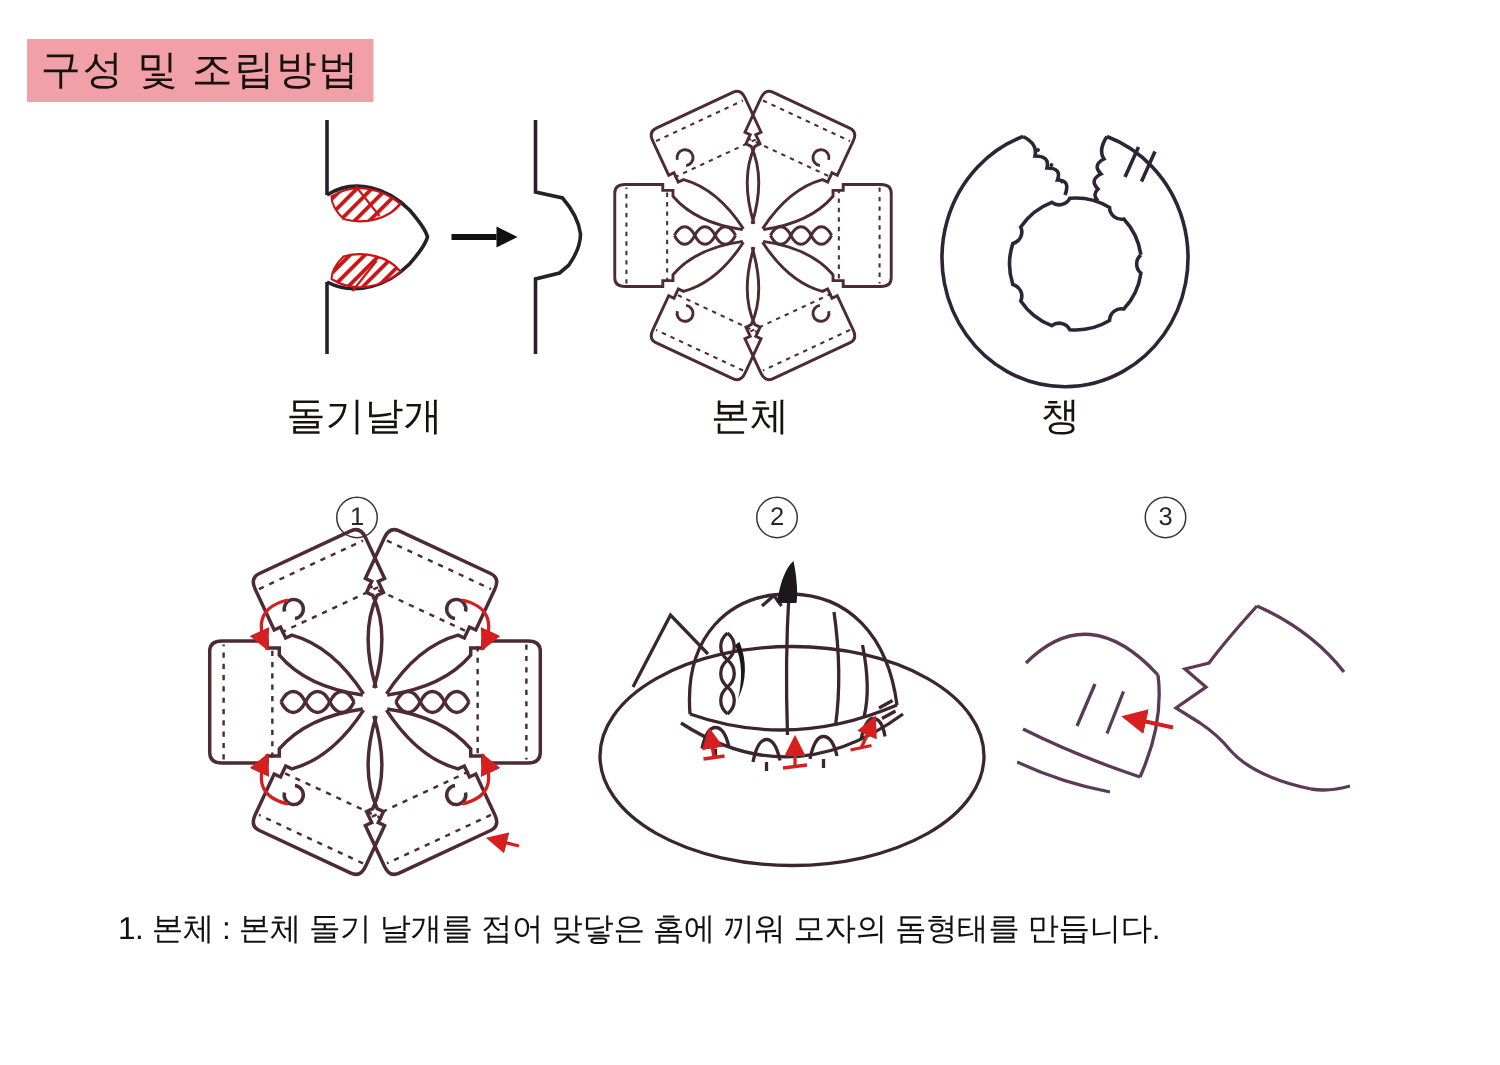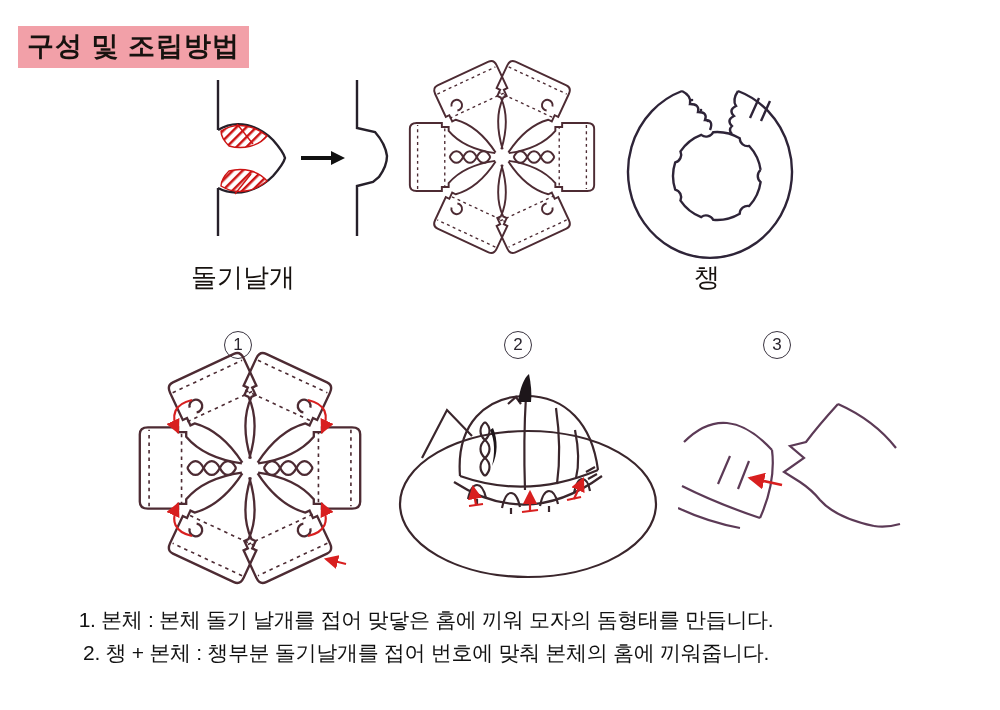--- a/index.html
+++ b/index.html
@@ -1,20 +1,20 @@
 <!DOCTYPE html>
 <html><head>
 <meta charset="utf-8">
 <style>
   html,body{margin:0;padding:0;background:#fff;}
   body{font-family:"Liberation Sans","DejaVu Sans",sans-serif;color:#141414;}
   .canvas{position:relative;width:1000px;height:710px;background:#ffffff;overflow:hidden;}
   .abs{position:absolute;}
   .title{left:18px;top:26px;background:#f2a0a8;padding:2px 9px 4px 9px;
-         font-size:27px;font-weight:bold;letter-spacing:1px;color:#17120f;}
+         font-size:27px;font-weight:normal;letter-spacing:1px;color:#17120f;}
   .part-label{font-size:26px;font-weight:500;color:#17120f;text-align:center;width:160px;}
   .lbl-tab{left:163px;top:260px;text-align:center;}
   .lbl-body{left:420px;top:260px;}
   .lbl-brim{left:627px;top:260px;}
   .stepnum{width:26px;height:26px;border:1.6px solid #3a3440;border-radius:50%;
            text-align:center;line-height:26px;font-size:17px;color:#2a252e;}
   .sn1{left:224px;top:331px;}
   .sn2{left:504px;top:331px;}
   .sn3{left:763px;top:331px;}
   .instr{left:0;top:604px;width:852px;text-align:center;}
@@ -105,20 +105,21 @@
       </g>
       <g fill="#2e2438">
         <circle cx="70" cy="26" r="1.3"></circle>
           <circle cx="79" cy="36" r="1.3"></circle>
           <circle cx="86" cy="47" r="1.3"></circle>
       </g>
     </svg>
   </div>
 
   <div class="abs part-label lbl-tab">돌기날개</div>
+  <div class="abs part-label lbl-body">본체</div>
   <div class="abs part-label lbl-brim">챙</div>
 
   <div class="abs stepnum sn1">1</div>
   <div class="abs stepnum sn2">2</div>
   <div class="abs stepnum sn3">3</div>
 
   <div class="abs" style="left:122px;top:350px;">
     <svg width="256" height="236" viewBox="-128 -118 256 236">
       <g stroke="#4d2b33" stroke-width="2" fill="none">
         <use href="#star6" transform="scale(1.16)"></use>
@@ -181,16 +182,15 @@
         <path d="M196,136 Q208,138 222,134"></path>
       </g>
       <g stroke="#d81f1f" stroke-width="2.6" fill="none">
         <path d="M104,95 L72,88" marker-end="url(#ah)"></path>
       </g>
     </svg>
   </div>
 
   <div class="abs instr">
     <p>1. 본체 : 본체 돌기 날개를 접어 맞닿은 홈에 끼워 모자의 돔형태를 만듭니다.</p>
-    <p>2. 챙 + 본체 : 챙부분 돌기날개를 접어 번호에 맞춰 본체의 홈에 끼워줍니다.</p>
   </div>
 
 </div>
 
 </body></html>

